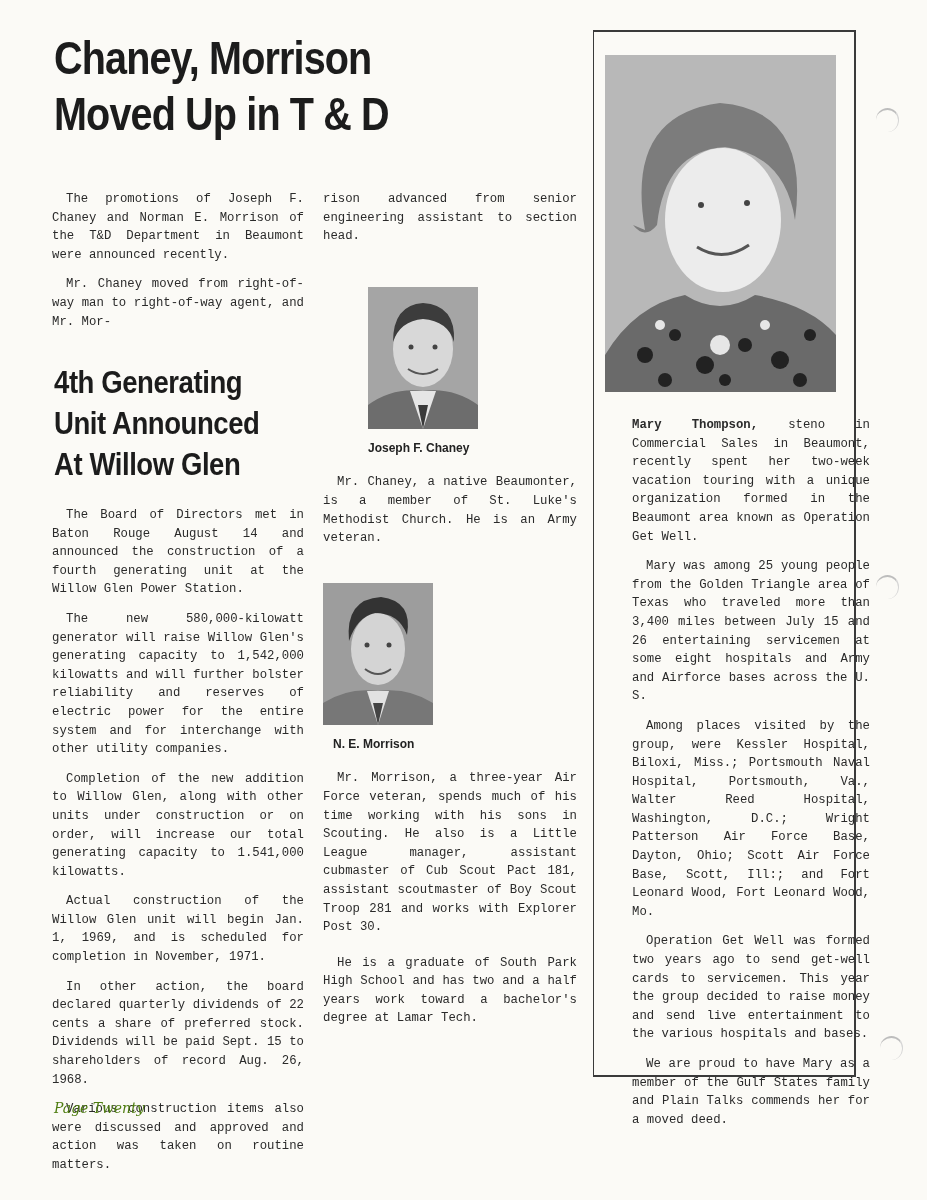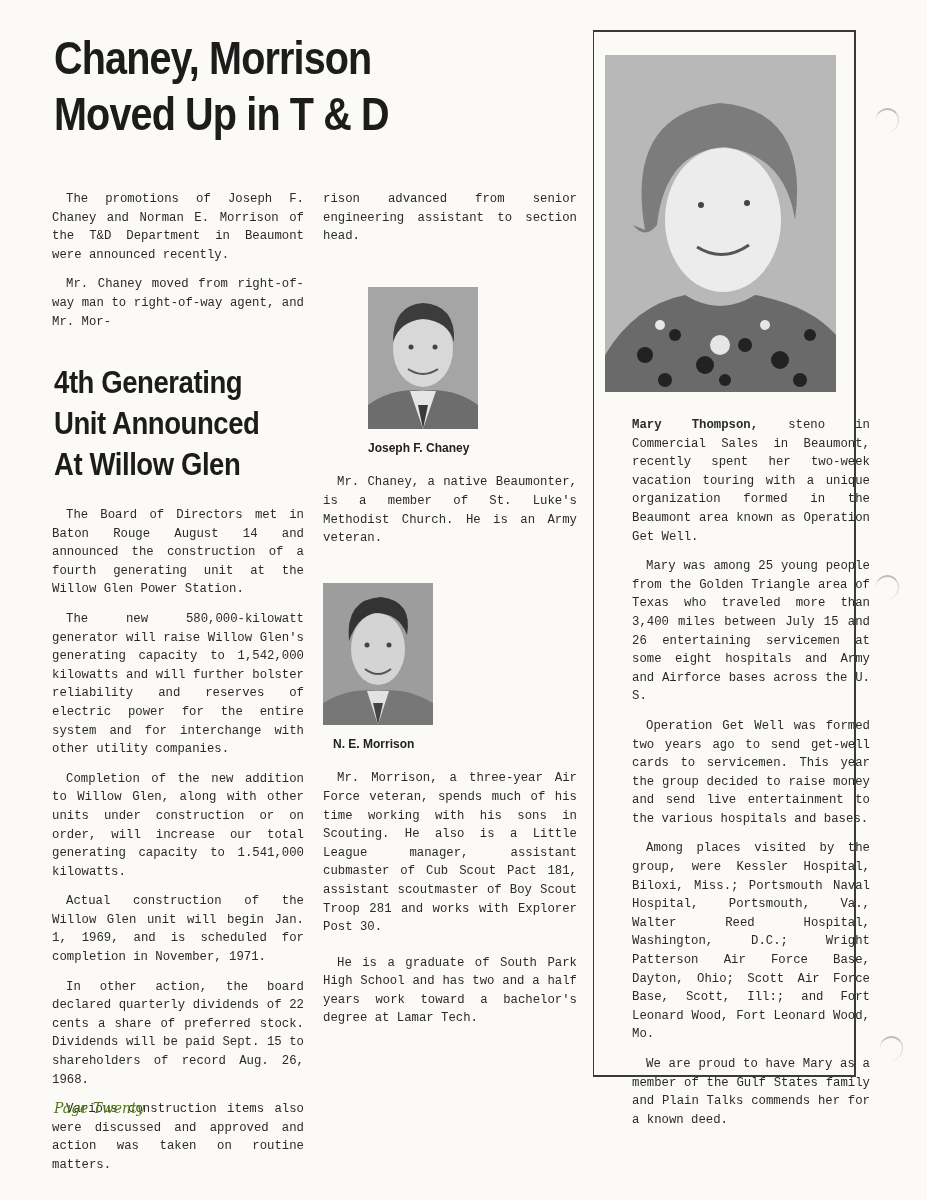--- a/index.html
+++ b/index.html
@@ -121,22 +121,22 @@
     <ellipse cx="118" cy="165" rx="58" ry="72" fill="#ececec"></ellipse>
     <path d="M40 175 Q20 60 115 48 Q205 55 190 165 Q180 100 120 92 Q60 96 52 170 Q40 185 28 170 Z" fill="#7c7c7c"></path>
     <path d="M92 192 Q118 208 144 190" stroke="#555" stroke-width="3" fill="none"></path>
     <circle cx="96" cy="150" r="3" fill="#444"></circle>
       <circle cx="142" cy="148" r="3" fill="#444"></circle>
   </svg>
 </div>
 <div class="col col3" style="top:416px;">
   <p style="text-indent:0"><b class="lead">Mary Thompson,</b><span> steno in Commercial Sales in Beaumont, recently spent her two-week vacation touring with a unique organization formed in the Beaumont area known as Operation Get Well.</span></p>
   <p>Mary was among 25 young people from the Golden Triangle area of Texas who traveled more than 3,400 miles between July 15 and 26 entertaining servicemen at some eight hospitals and Army and Airforce bases across the U. S.</p>
+  <p>Among places visited by the group, were Kessler Hospital, Biloxi, Miss.; Portsmouth Naval Hospital, Portsmouth, Va., Walter Reed Hospital, Washington, D.C.; Wright Patterson Air Force Base, Dayton, Ohio; Scott Air Force Base, Scott, Ill:; and Fort Leonard Wood, Fort Leonard Wood, Mo.</p>
   <p>Operation Get Well was formed two years ago to send get-well cards to servicemen. This year the group decided to raise money and send live entertainment to the various hospitals and bases.</p>
-  <p>Among places visited by the group, were Kessler Hospital, Biloxi, Miss.; Portsmouth Naval Hospital, Portsmouth, Va., Walter Reed Hospital, Washington, D.C.; Wright Patterson Air Force Base, Dayton, Ohio; Scott Air Force Base, Scott, Ill:; and Fort Leonard Wood, Fort Leonard Wood, Mo.</p>
-  <p>We are proud to have Mary as a member of the Gulf States family and Plain Talks commends her for a known deed.</p>
+  <p>We are proud to have Mary as a member of the Gulf States family and Plain Talks commends her for a moved deed.</p>
 </div>
 
 <div class="folio">Page Twenty</div>
 
 <div class="punch" style="left:876px; top:108px;"></div>
 <div class="punch" style="left:876px; top:575px;"></div>
 <div class="punch" style="left:880px; top:1036px;"></div>
 
 </body></html>

